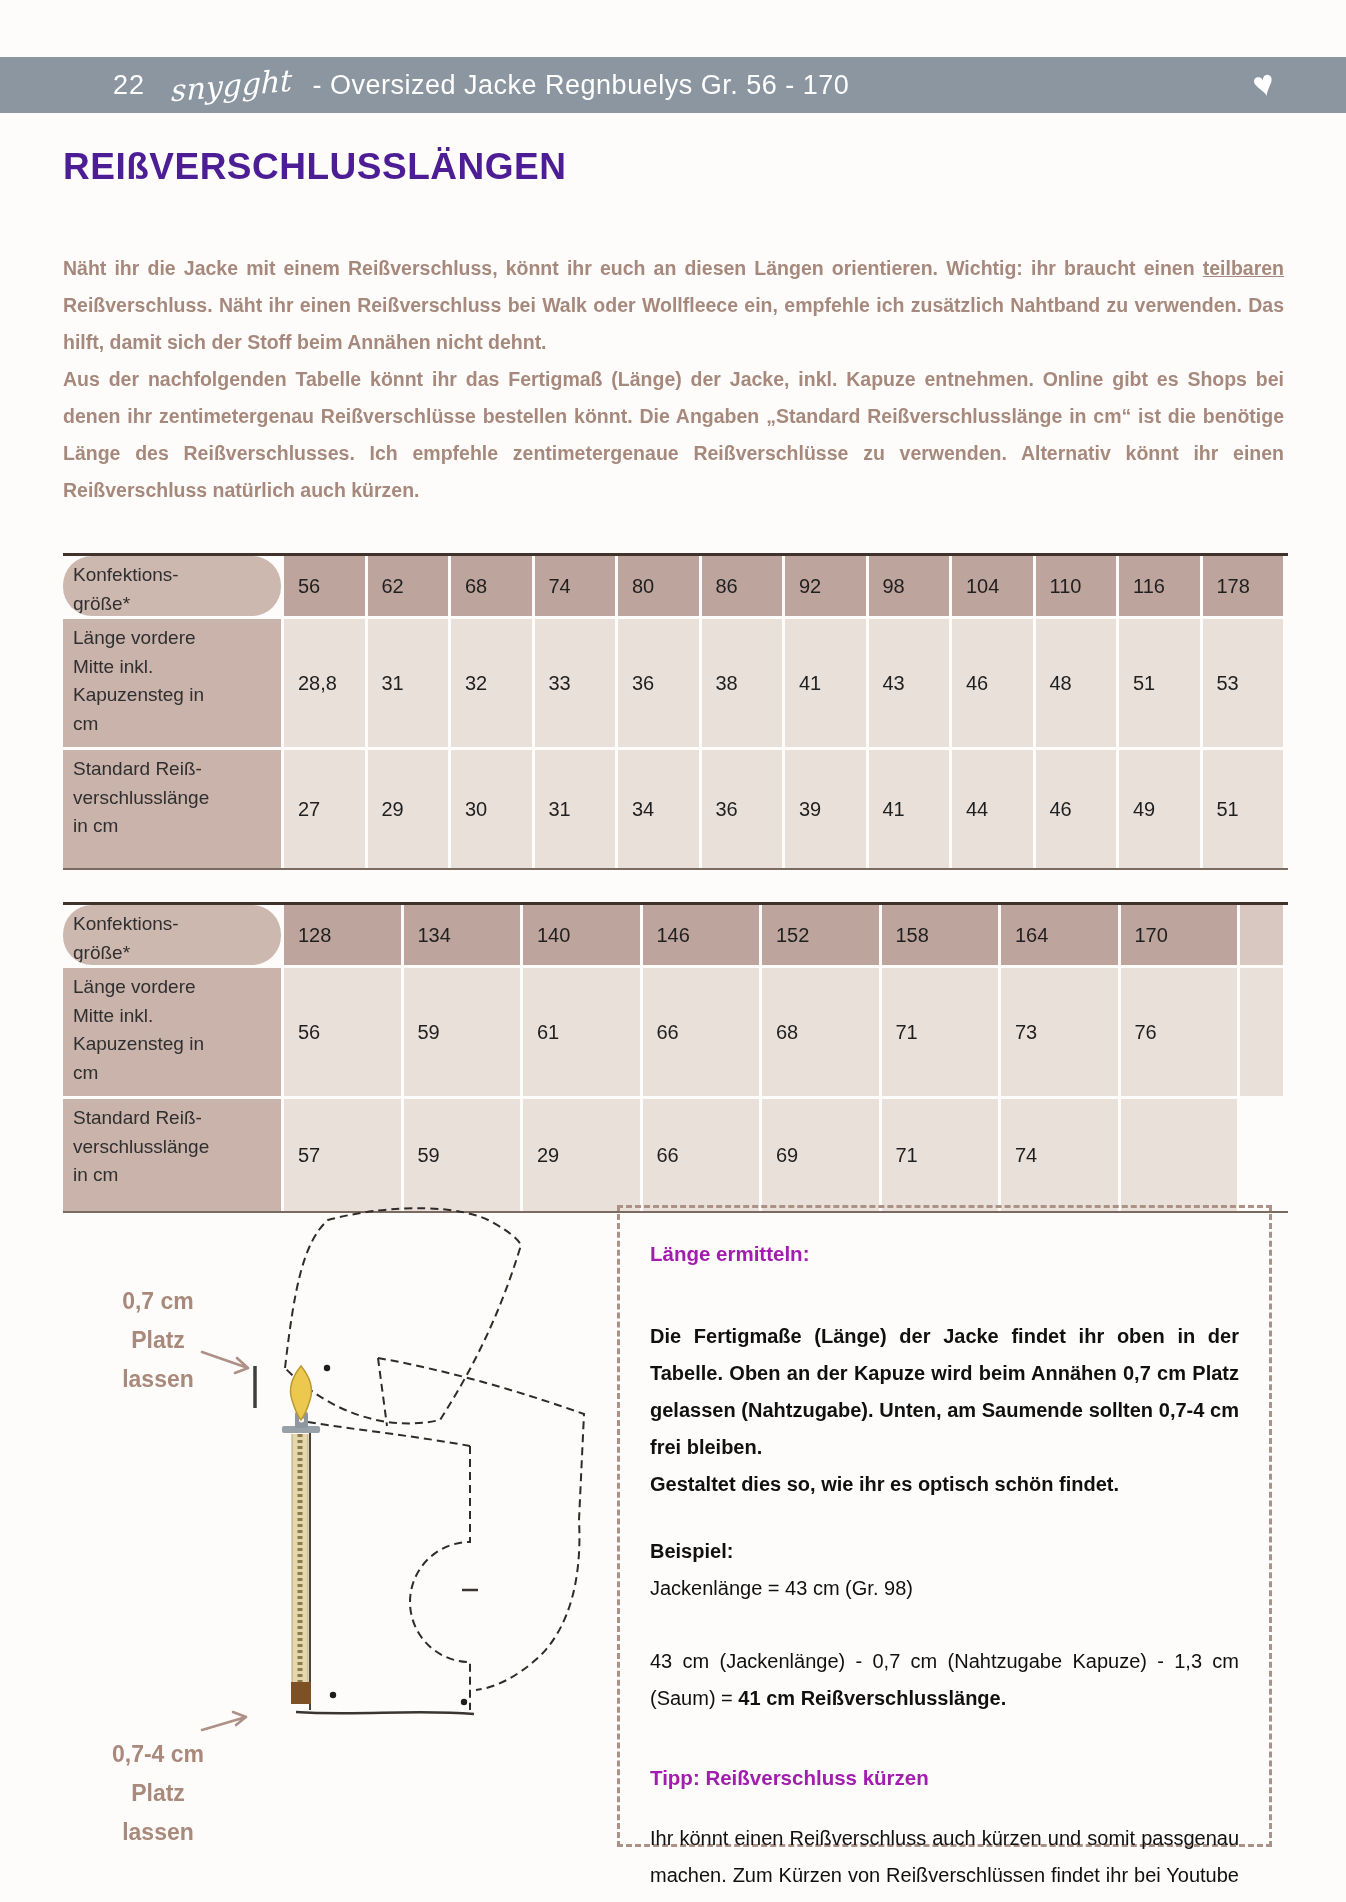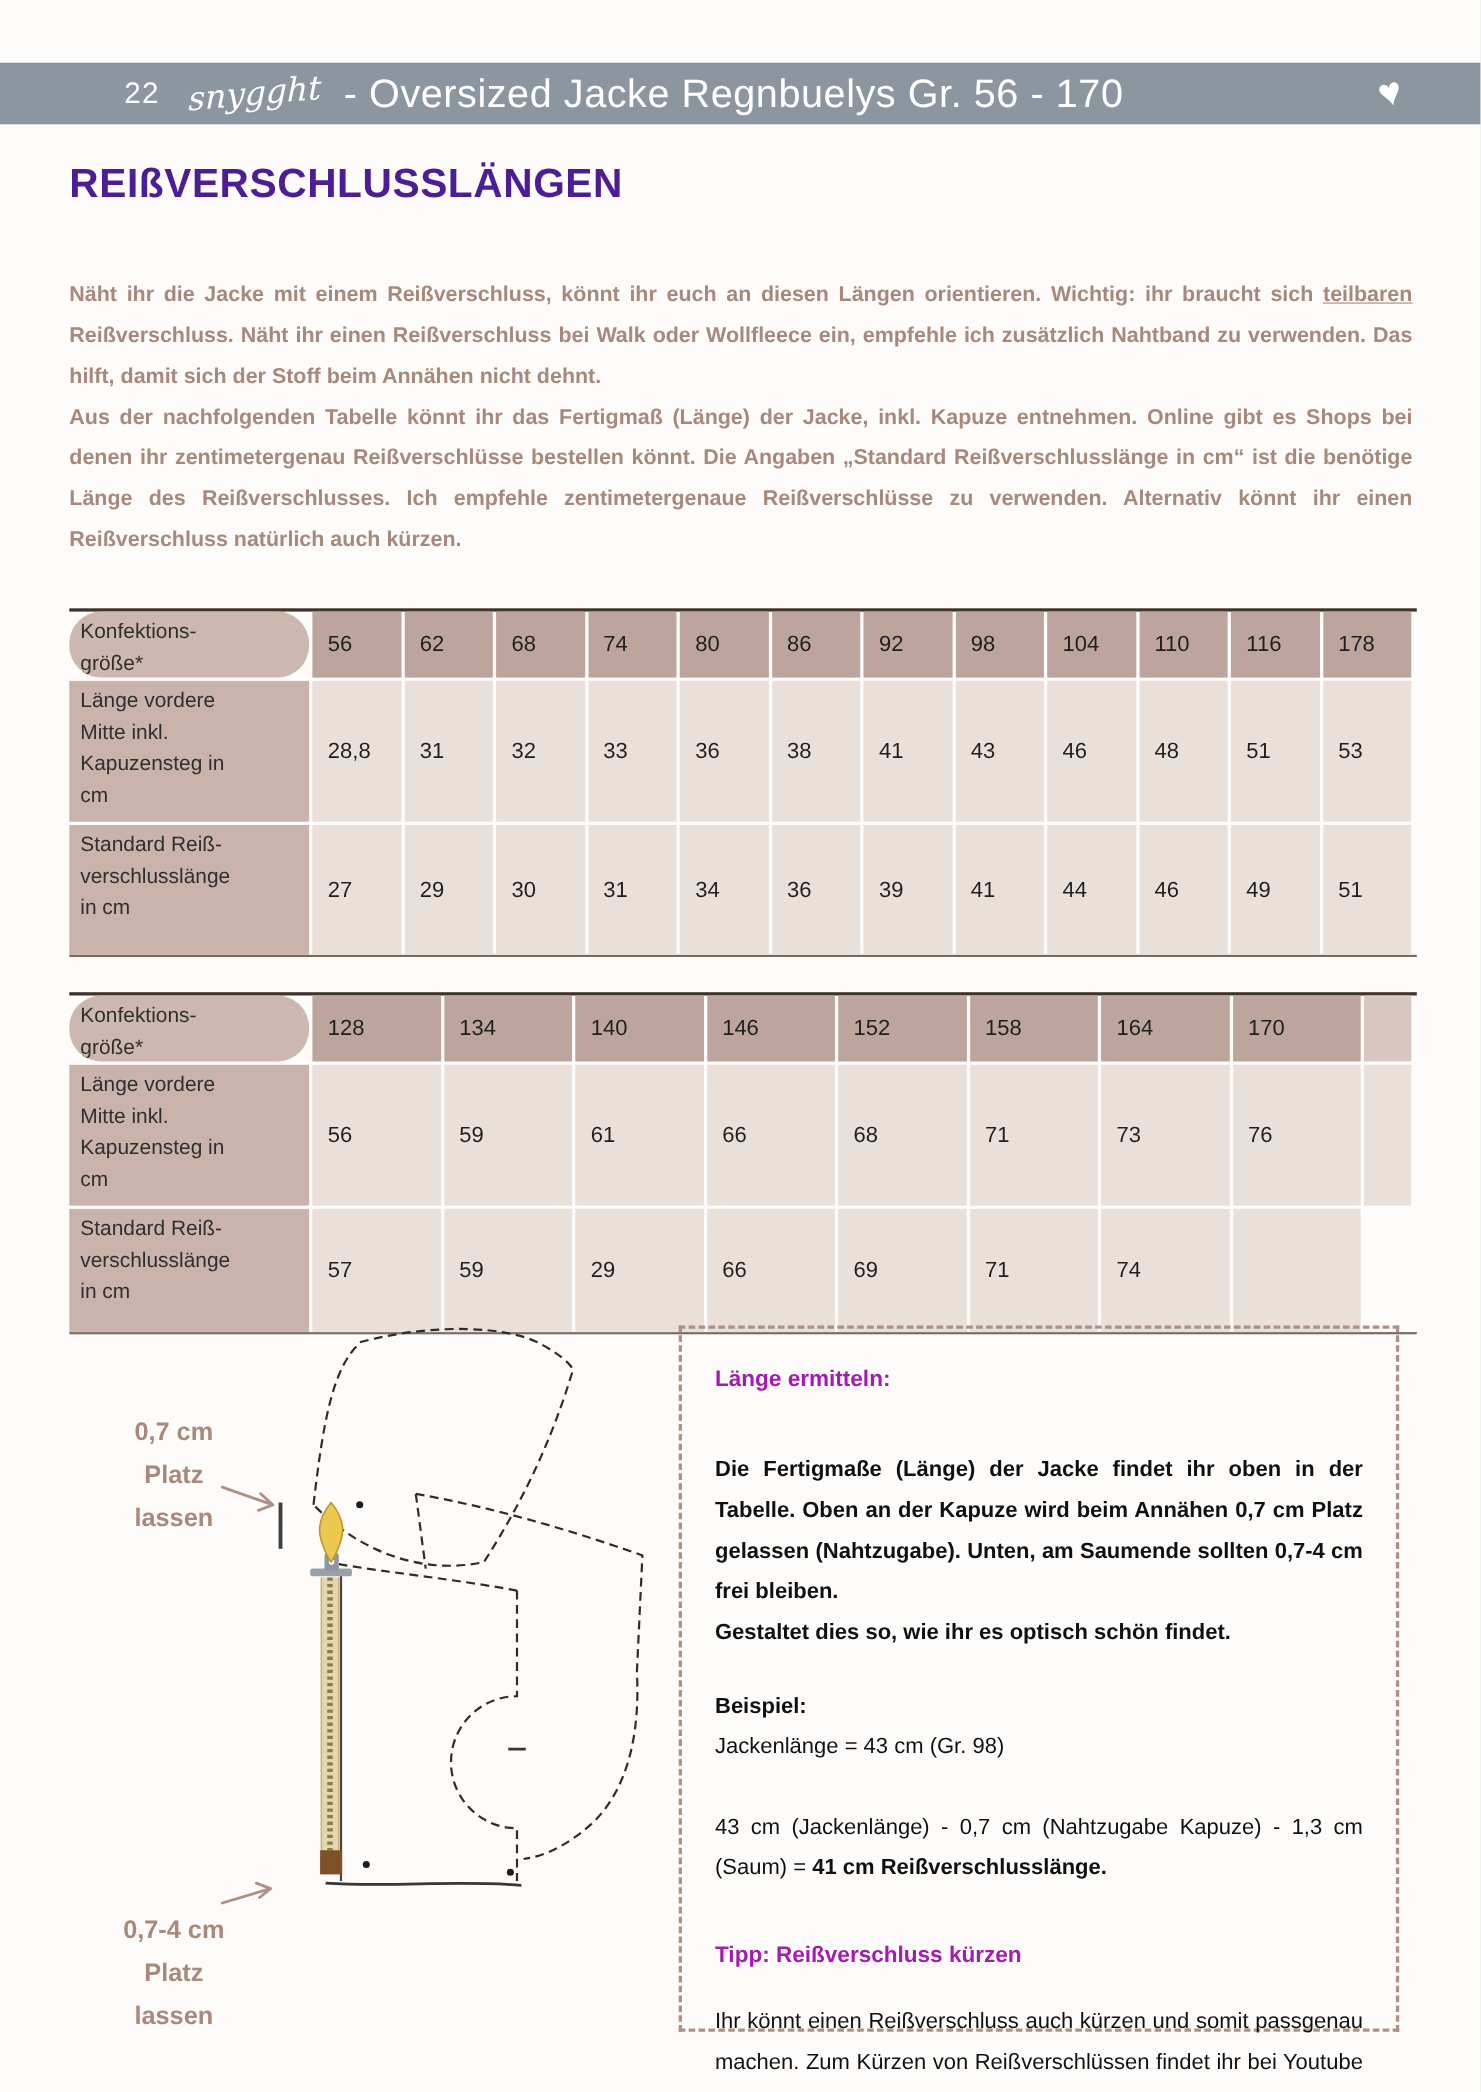--- a/index.html
+++ b/index.html
@@ -4,21 +4,21 @@
 <style>
   html,body{margin:0;padding:0;background:#e8e8e8;}
   .page{position:relative;width:1346px;height:1902px;margin:0 auto;background:#fdfcfa;
         font-family:"Liberation Sans",sans-serif;overflow:hidden;}
   
   .topbar{position:absolute;left:0;top:57px;width:100%;height:56px;background:#8c96a0;
           color:#fff;display:flex;align-items:center;padding-left:28px;}
   .pagenum{margin-left:85px;font-size:27px;letter-spacing:1px;}
   .logo{margin-left:26px;font-family:"DejaVu Serif",serif;font-style:italic;font-size:30px;
         transform:rotate(-5deg) skewX(-6deg);}
-  .bartitle{margin-left:20px;font-size:36px;letter-spacing:0.5px;}
+  .bartitle{margin-left:20px;font-size:27px;letter-spacing:0.5px;}
   .heart{position:absolute;right:100px;top:6px;font-size:36px;transform:rotate(-14deg);}
   
   .h1{position:absolute;left:63px;top:146px;font-size:37px;font-weight:600;color:#4c1d95;
       letter-spacing:0.5px;}
   
   .intro{position:absolute;left:63px;top:250px;width:1221px;color:#a6897c;font-weight:700;
          font-size:19.5px;line-height:37px;text-align:justify;}
   .intro p{margin:0;}
   .u{text-decoration:underline;}
   
@@ -66,21 +66,21 @@
   <div class="topbar">
     <span class="pagenum">22</span>
     <span class="logo">snygght</span>
     <span class="bartitle">- Oversized Jacke Regnbuelys Gr. 56 - 170</span>
     <span class="heart">♥</span>
   </div>
 
   <div class="h1">REIßVERSCHLUSSLÄNGEN</div>
 
   <div class="intro">
-    <p><span>Näht ihr die Jacke mit einem Reißverschluss, könnt ihr euch an diesen Längen orientieren. Wichtig: ihr braucht sich </span><span class="u">teilbaren</span><span> Reißverschluss. Näht ihr einen Reißverschluss bei Walk oder Wollfleece ein, empfehle ich zusätzlich Nahtband zu verwenden. Das hilft, damit sich der Stoff beim Annähen nicht dehnt.</span></p>
+    <p><span>Näht ihr die Jacke mit einem Reißverschluss, könnt ihr euch an diesen Längen orientieren. Wichtig: ihr braucht einen </span><span class="u">teilbaren</span><span> Reißverschluss. Näht ihr einen Reißverschluss bei Walk oder Wollfleece ein, empfehle ich zusätzlich Nahtband zu verwenden. Das hilft, damit sich der Stoff beim Annähen nicht dehnt.</span></p>
     <p>Aus der nachfolgenden Tabelle könnt ihr das Fertigmaß (Länge) der Jacke, inkl. Kapuze entnehmen. Online gibt es Shops bei denen ihr zentimetergenau Reißverschlüsse bestellen könnt. Die Angaben „Standard Reißverschlusslänge in cm“ ist die benötige Länge des Reißverschlusses. Ich empfehle zentimetergenaue Reißverschlüsse zu verwenden. Alternativ könnt ihr einen Reißverschluss natürlich auch kürzen.</p>
   </div>
 
   <div class="tblwrap t1">
     <div class="tbl tbl1">
       <div class="cell hl lab">Konfektions-
 größe*</div>
       <div class="cell hd val">56</div>
       <div class="cell hd val">62</div>
       <div class="cell hd val">68</div>

